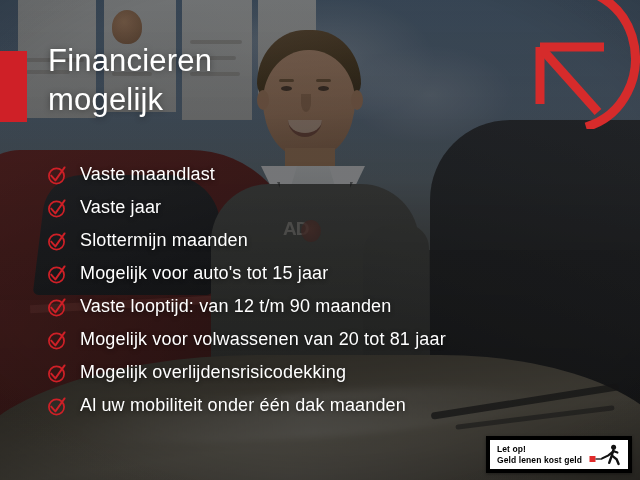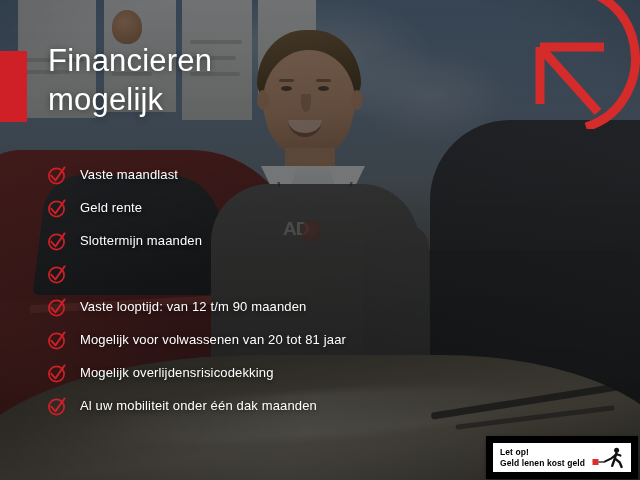--- a/index.html
+++ b/index.html
@@ -233,40 +233,40 @@
   }
   .bullet .tick {
     width: 22px; height: 22px;
     flex: 0 0 22px;
     margin-right: 12px;
     position: relative;
   }
   .bullet .tick svg { display: block; }
   .bullet .btxt {
     color: #ffffff;
-    font-size: 13px;
+    font-size: 18px;
     font-weight: 400;
     letter-spacing: .15px;
     text-shadow: 0 1px 4px rgba(0,0,0,.55);
     white-space: nowrap;
   }
 
   
   .arc-graphic {
     position: absolute; right: 0; top: -16px; width: 120px; height: 145px;
     pointer-events: none;
   }
 
   
   .afm-badge {
     position: absolute;
     left: 486px; top: 436px;
     width: 138px; height: 29px;
     background: #ffffff;
-    border: 7px solid #000000;
+    border: 4px solid #000000;
     display: flex;
     align-items: center;
     box-shadow: 0 1px 3px rgba(0,0,0,.4);
   }
   .afm-text {
     padding-left: 7px;
     color: #000;
     font-size: 8.5px;
     font-weight: 700;
     line-height: 11px;
@@ -369,40 +369,41 @@
         <span class="btxt">Vaste maandlast</span>
       </div>
 
       <div class="bullet">
         <span class="tick">
           <svg width="22" height="22" viewBox="0 0 22 22" fill="none" xmlns="http://www.w3.org/2000/svg">
             <circle cx="10.5" cy="12" r="7.6" stroke="#cf2027" stroke-width="1.7" fill="none"></circle>
             <path d="M5.2 11.6 L9.4 16.4 L18.6 3.4" stroke="#cf2027" stroke-width="1.9" fill="none" stroke-linecap="round" stroke-linejoin="round"></path>
           </svg>
         </span>
-        <span class="btxt">Geld rente</span>
+        <span class="btxt">Vaste jaar</span>
       </div>
 
       <div class="bullet">
         <span class="tick">
           <svg width="22" height="22" viewBox="0 0 22 22" fill="none" xmlns="http://www.w3.org/2000/svg">
             <circle cx="10.5" cy="12" r="7.6" stroke="#cf2027" stroke-width="1.7" fill="none"></circle>
             <path d="M5.2 11.6 L9.4 16.4 L18.6 3.4" stroke="#cf2027" stroke-width="1.9" fill="none" stroke-linecap="round" stroke-linejoin="round"></path>
           </svg>
         </span>
         <span class="btxt">Slottermijn maanden</span>
       </div>
 
       <div class="bullet">
         <span class="tick">
           <svg width="22" height="22" viewBox="0 0 22 22" fill="none" xmlns="http://www.w3.org/2000/svg">
             <circle cx="10.5" cy="12" r="7.6" stroke="#cf2027" stroke-width="1.7" fill="none"></circle>
             <path d="M5.2 11.6 L9.4 16.4 L18.6 3.4" stroke="#cf2027" stroke-width="1.9" fill="none" stroke-linecap="round" stroke-linejoin="round"></path>
           </svg>
         </span>
+        <span class="btxt">Mogelijk voor auto's tot 15 jaar</span>
       </div>
 
       <div class="bullet">
         <span class="tick">
           <svg width="22" height="22" viewBox="0 0 22 22" fill="none" xmlns="http://www.w3.org/2000/svg">
             <circle cx="10.5" cy="12" r="7.6" stroke="#cf2027" stroke-width="1.7" fill="none"></circle>
             <path d="M5.2 11.6 L9.4 16.4 L18.6 3.4" stroke="#cf2027" stroke-width="1.9" fill="none" stroke-linecap="round" stroke-linejoin="round"></path>
           </svg>
         </span>
         <span class="btxt">Vaste looptijd: van 12 t/m 90 maanden</span>

